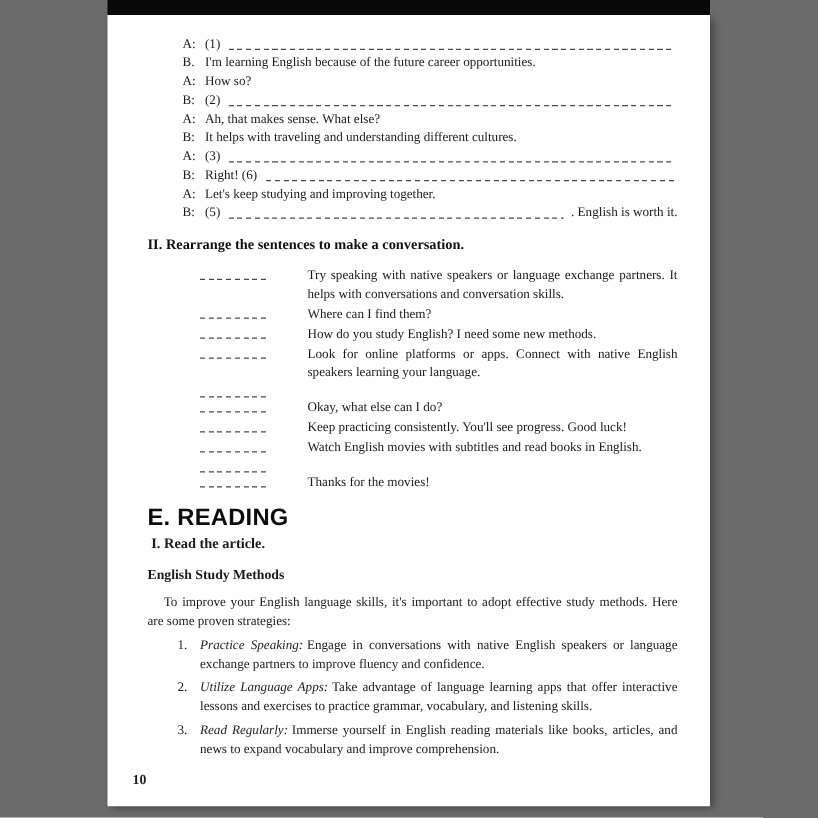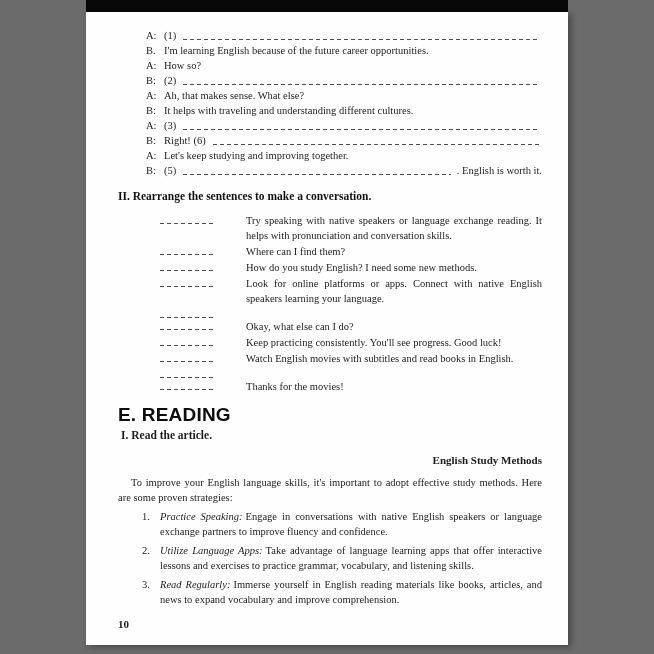--- a/index.html
+++ b/index.html
@@ -61,37 +61,37 @@
     margin: 13px 0 0 0;
     color: #0d0d0d;
     letter-spacing: 0.2px;
   }
   .read-sub {
     font-weight: bold;
     font-size: 11.5px;
     margin: 6px 0 0 3px;
   }
   .article-title {
-    text-align: right;
+    text-align: left;
     font-weight: bold;
     font-size: 11px;
     margin: 10px 0 2px 0;
   }
   .intro {
     margin: 7px 0 0 0;
     text-indent: 13px;
     text-align: justify;
   }
   .strat { display: flex; margin-top: 4px; padding-left: 24px; }
   .num { flex: none; width: 18px; }
   .strat-body { flex: 1; text-align: justify; }
   .strat-body i { margin-right: 3px; }
   .page-number {
     position: absolute;
-    left: 32px; bottom: 13px;
+    left: 20px; bottom: 13px;
     font-weight: bold;
     font-size: 11px;
   }
 </style>
 </head>
 <body>
 
 <div class="top-edge"></div>
 
 <div class="page">
@@ -143,21 +143,21 @@
       <span class="blank"></span>
       <span class="suffix">. English is worth it.</span>
     </div>
   </div>
 
   <div class="sec-title">II. Rearrange the sentences to make a conversation.</div>
 
   <div class="rearrange">
     <div class="rr-row">
       <span class="rr-blank"></span>
-      <span class="rr-text">Try speaking with native speakers or language exchange reading. It helps with pronunciation and conversation skills.</span>
+      <span class="rr-text">Try speaking with native speakers or language exchange partners. It helps with conversations and conversation skills.</span>
     </div>
     <div class="rr-row">
       <span class="rr-blank"></span>
       <span class="rr-text">Where can I find them?</span>
     </div>
     <div class="rr-row">
       <span class="rr-blank"></span>
       <span class="rr-text">How do you study English? I need some new methods.</span>
     </div>
     <div class="rr-row">

